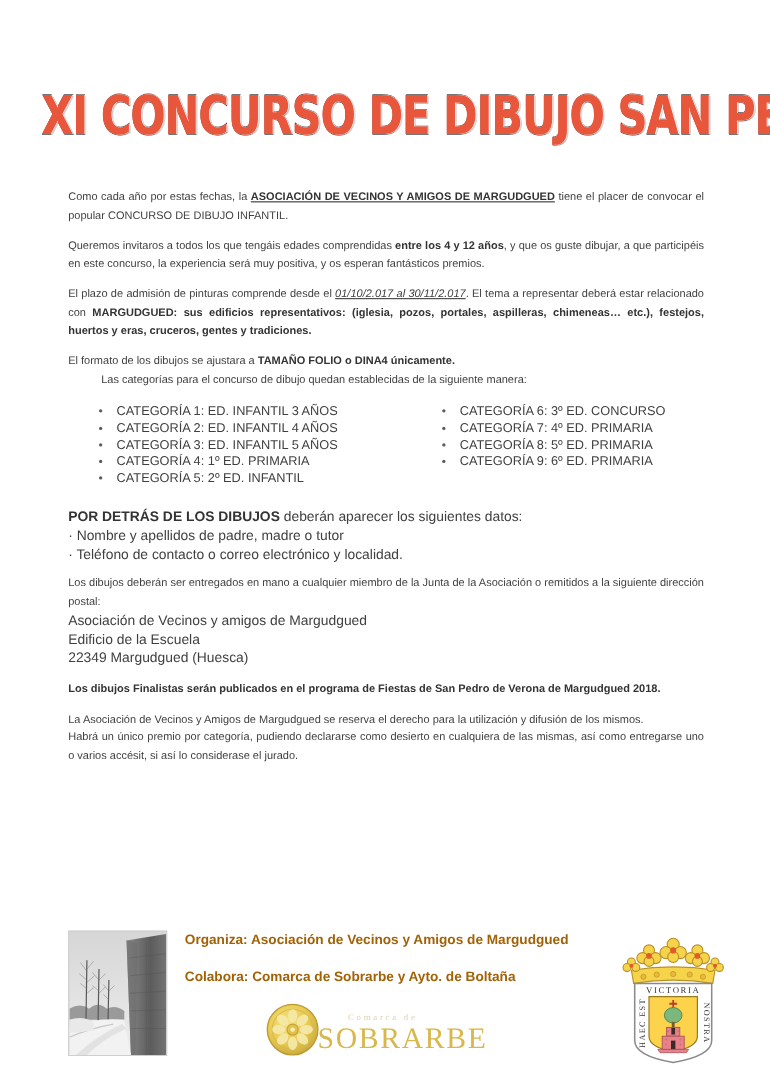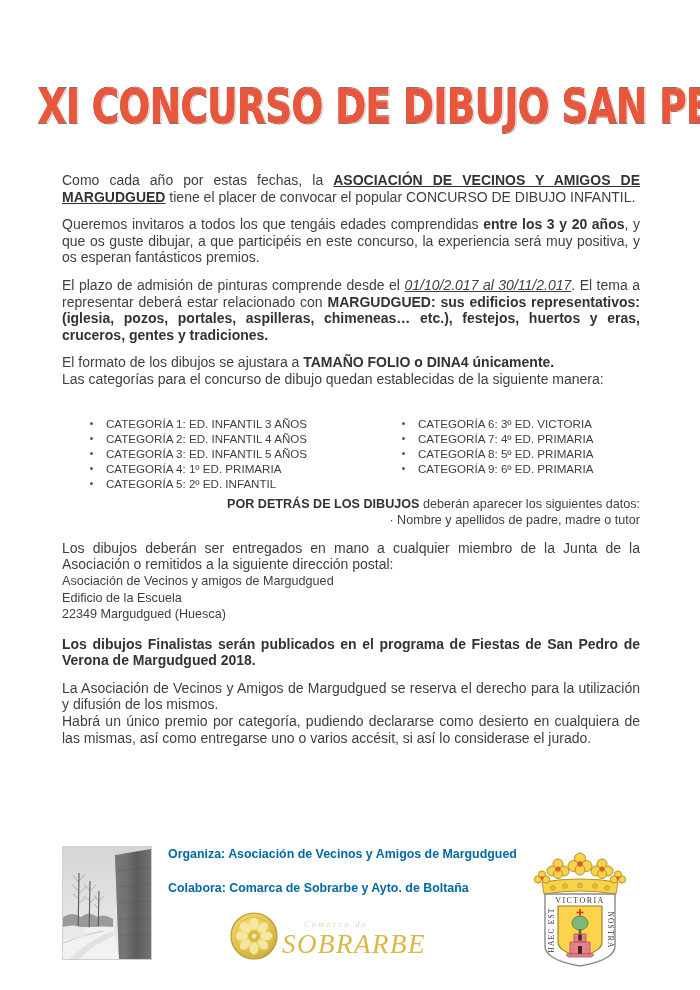--- a/index.html
+++ b/index.html
@@ -56,48 +56,48 @@
 
   
   .body-col {
     position: absolute;
     left: 62px;
     top: 172px;
     width: 578px;
   }
   p.para {
     margin: 0 0 11px 0;
-    font-size: 14px;
+    font-size: 10px;
     line-height: 16.6px;
     text-align: justify;
     color: #3f3f3f;
   }
   p.para.tight { margin-bottom: 0; }
-  p.para.lead { margin-bottom: 12px; }
+  p.para.lead { margin-bottom: 12px; margin-left: 30px; }
   .b { font-weight: bold; color: #333; }
   .u { text-decoration: underline; font-style: italic; }
   .bu { font-weight: bold; text-decoration: underline; color: #333; }
 
   .line {
     font-size: 12.6px;
     line-height: 16.6px;
     text-align: left;
     color: #3f3f3f;
     margin: 0;
   }
 
   
   .cats {
     position: relative;
     margin: 12px 0 14px 0;
     height: 82px;
   }
   .cat-col {
     position: absolute;
-    top: 16px;
+    top: 0;
   }
   .cat-col.left  { left: 26px; }
   .cat-col.right { left: 338px; }
   .cat-item {
     font-size: 11.6px;
     line-height: 15.2px;
     color: #3f3f3f;
     white-space: nowrap;
     position: relative;
     padding-left: 18px;
@@ -106,21 +106,21 @@
     position: absolute;
     left: 2px;
     top: 6px;
     width: 3px;
     height: 3px;
     background: #5a5a5a;
     border-radius: 50%;
   }
 
   .datalines { margin: 0 0 11px 0; }
-  .datalines .line { white-space: nowrap; text-align: right; }
+  .datalines .line { white-space: nowrap; }
 
   .addr .line { white-space: nowrap; }
 
   
   .footer {
     position: absolute;
     left: 0;
     top: 838px;
     width: 700px;
     height: 150px;
@@ -137,81 +137,81 @@
   }
   .footer-text {
     position: absolute;
     left: 168px;
     top: 8px;
     width: 370px;
   }
   .footer-text .fline {
     font-size: 12.4px;
     font-weight: bold;
-    color: #0369a1;
+    color: #a16207;
     line-height: 16px;
     margin-bottom: 18px;
     white-space: nowrap;
   }
   .sobrarbe {
     position: absolute;
-    left: 226px;
+    left: 238px;
     top: 68px;
     width: 215px;
     height: 58px;
-    font-style: italic;
   }
   .crest {
     position: absolute;
-    left: 528px;
+    left: 560px;
     top: 4px;
     width: 104px;
     height: 126px;
   }
 </style>
 </head>
 <body>
 
 <div class="page">
 
   <div class="title-wrap">
     <span class="wordart">XI CONCURSO DE DIBUJO SAN PEDRO DE VERONA</span>
   </div>
 
   <div class="body-col">
 
     <p class="para"><span>Como cada año por estas fechas, la </span><span class="bu">ASOCIACIÓN DE VECINOS Y AMIGOS DE MARGUDGUED</span><span> tiene el placer de convocar el popular CONCURSO DE DIBUJO INFANTIL.</span></p>
 
-    <p class="para"><span>Queremos invitaros a todos los que tengáis edades comprendidas </span><span class="b">entre los 3 y 20 años</span><span>, y que os guste dibujar, a que participéis en este concurso, la experiencia será muy positiva, y os esperan fantásticos premios.</span></p>
+    <p class="para"><span>Queremos invitaros a todos los que tengáis edades comprendidas </span><span class="b">entre los 4 y 12 años</span><span>, y que os guste dibujar, a que participéis en este concurso, la experiencia será muy positiva, y os esperan fantásticos premios.</span></p>
 
     <p class="para"><span>El plazo de admisión de pinturas comprende desde el </span><span class="u">01/10/2.017 al 30/11/2.017</span><span>. El tema a representar deberá estar relacionado con </span><span class="b">MARGUDGUED: sus edificios representativos: (iglesia, pozos, portales, aspilleras, chimeneas… etc.), festejos, huertos y eras, cruceros, gentes y tradiciones.</span></p>
 
     <p class="para tight"><span>El formato de los dibujos se ajustara a </span><span class="b">TAMAÑO FOLIO o DINA4 únicamente.</span></p>
 
     <p class="para lead">Las categorías para el concurso de dibujo quedan establecidas de la siguiente manera:</p>
 
     <div class="cats">
       <div class="cat-col left">
         <div class="cat-item"><span class="bullet"></span><span>CATEGORÍA 1: ED. INFANTIL 3 AÑOS</span></div>
         <div class="cat-item"><span class="bullet"></span><span>CATEGORÍA 2: ED. INFANTIL 4 AÑOS</span></div>
         <div class="cat-item"><span class="bullet"></span><span>CATEGORÍA 3: ED. INFANTIL 5 AÑOS</span></div>
         <div class="cat-item"><span class="bullet"></span><span>CATEGORÍA 4: 1º ED. PRIMARIA</span></div>
         <div class="cat-item"><span class="bullet"></span><span>CATEGORÍA 5: 2º ED. INFANTIL</span></div>
       </div>
       <div class="cat-col right">
-        <div class="cat-item"><span class="bullet"></span><span>CATEGORÍA 6: 3º ED. VICTORIA</span></div>
+        <div class="cat-item"><span class="bullet"></span><span>CATEGORÍA 6: 3º ED. CONCURSO</span></div>
         <div class="cat-item"><span class="bullet"></span><span>CATEGORÍA 7: 4º ED. PRIMARIA</span></div>
         <div class="cat-item"><span class="bullet"></span><span>CATEGORÍA 8: 5º ED. PRIMARIA</span></div>
         <div class="cat-item"><span class="bullet"></span><span>CATEGORÍA 9: 6º ED. PRIMARIA</span></div>
       </div>
     </div>
 
     <div class="datalines">
       <p class="line"><span class="b">POR DETRÁS DE LOS DIBUJOS</span><span> deberán aparecer los siguientes datos:</span></p>
       <p class="line">· Nombre y apellidos de padre, madre o tutor</p>
+      <p class="line">· Teléfono de contacto o correo electrónico y localidad.</p>
     </div>
 
     <p class="para tight">Los dibujos deberán ser entregados en mano a cualquier miembro de la Junta de la Asociación o remitidos a la siguiente dirección postal:</p>
     <div class="addr">
       <p class="line">Asociación de Vecinos y amigos de Margudgued</p>
       <p class="line">Edificio de la Escuela</p>
       <p class="line">22349 Margudgued (Huesca)</p>
     </div>
 
     <div style="height:13px"></div>

